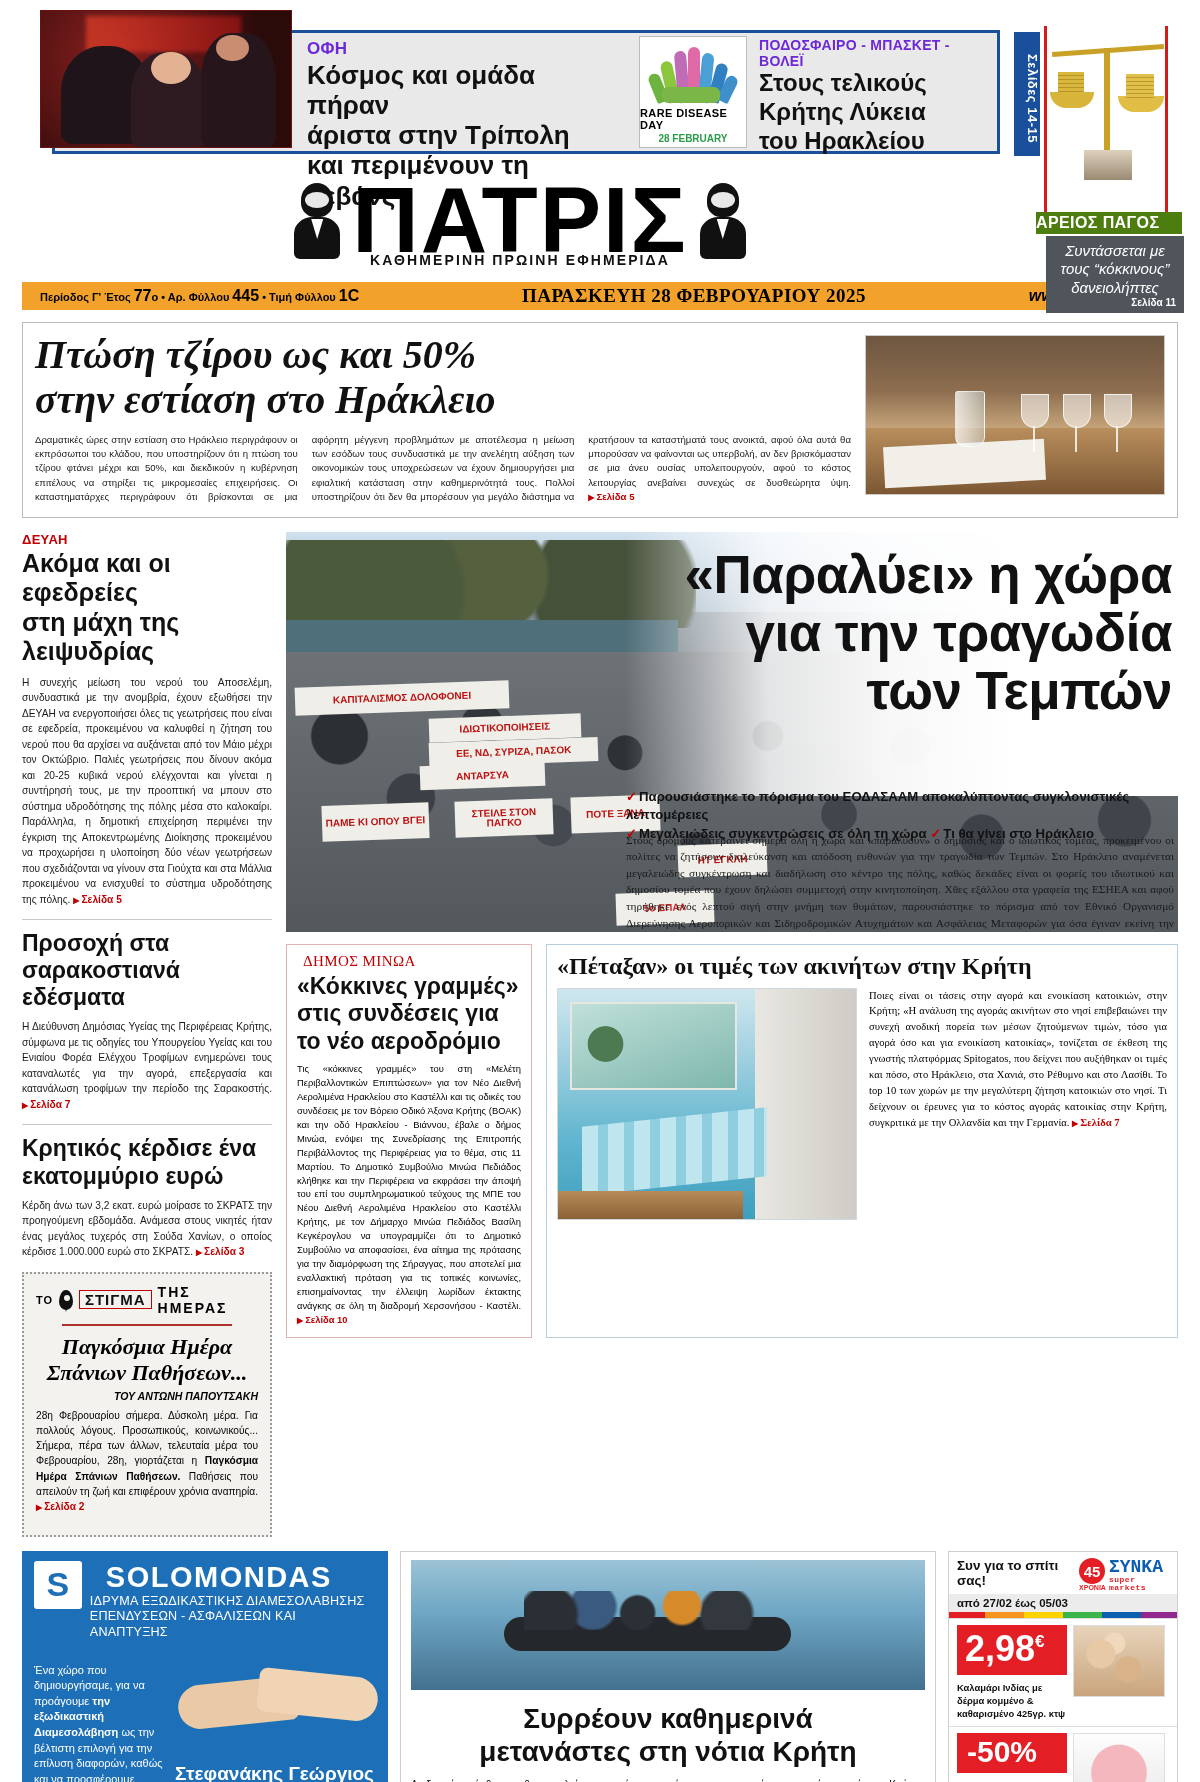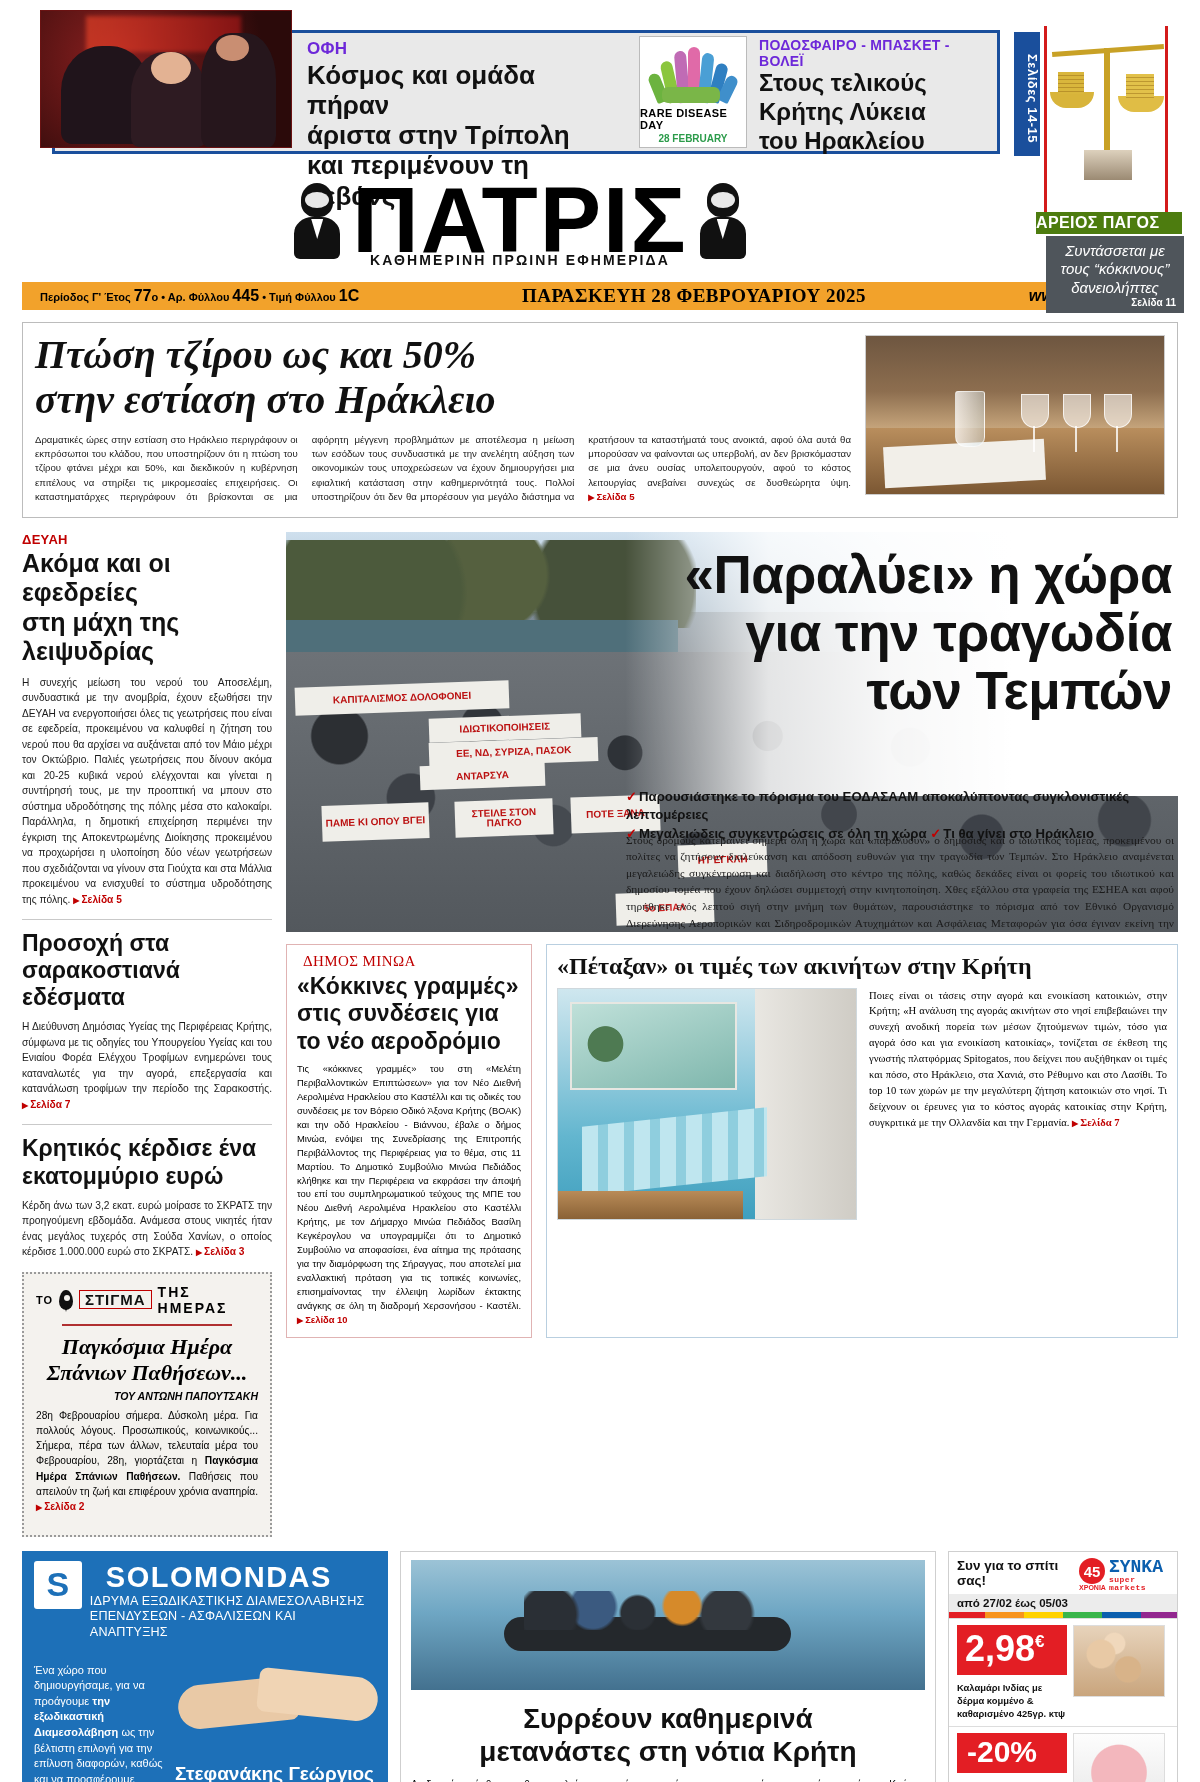--- a/index.html
+++ b/index.html
@@ -571,21 +571,21 @@
             <span>2,98</span>
               <sup>€</sup>
           </div>
           <div class="offer-txt" style="margin-top:6px;width:110px">Καλαμάρι Ινδίας με δέρμα κομμένο &amp; καθαρισμένο 425γρ. κτψ</div>
         </div>
         <div class="prod-img squid"></div>
       </div>
 
       <div class="offer">
         <div>
-          <div class="disc">-20%</div>
+          <div class="disc">-50%</div>
           <div class="offer-txt" style="margin-top:8px;width:110px">ΤΑΡΑΜΟΣΑΛΑΤΑ ΧΥΜΑ ΠΑΠΑΖΟΓΛΟΥ</div>
         </div>
         <div class="prod-img tarama"></div>
       </div>
     </div>
   </div>
 
 </div>
 
 </body></html>

